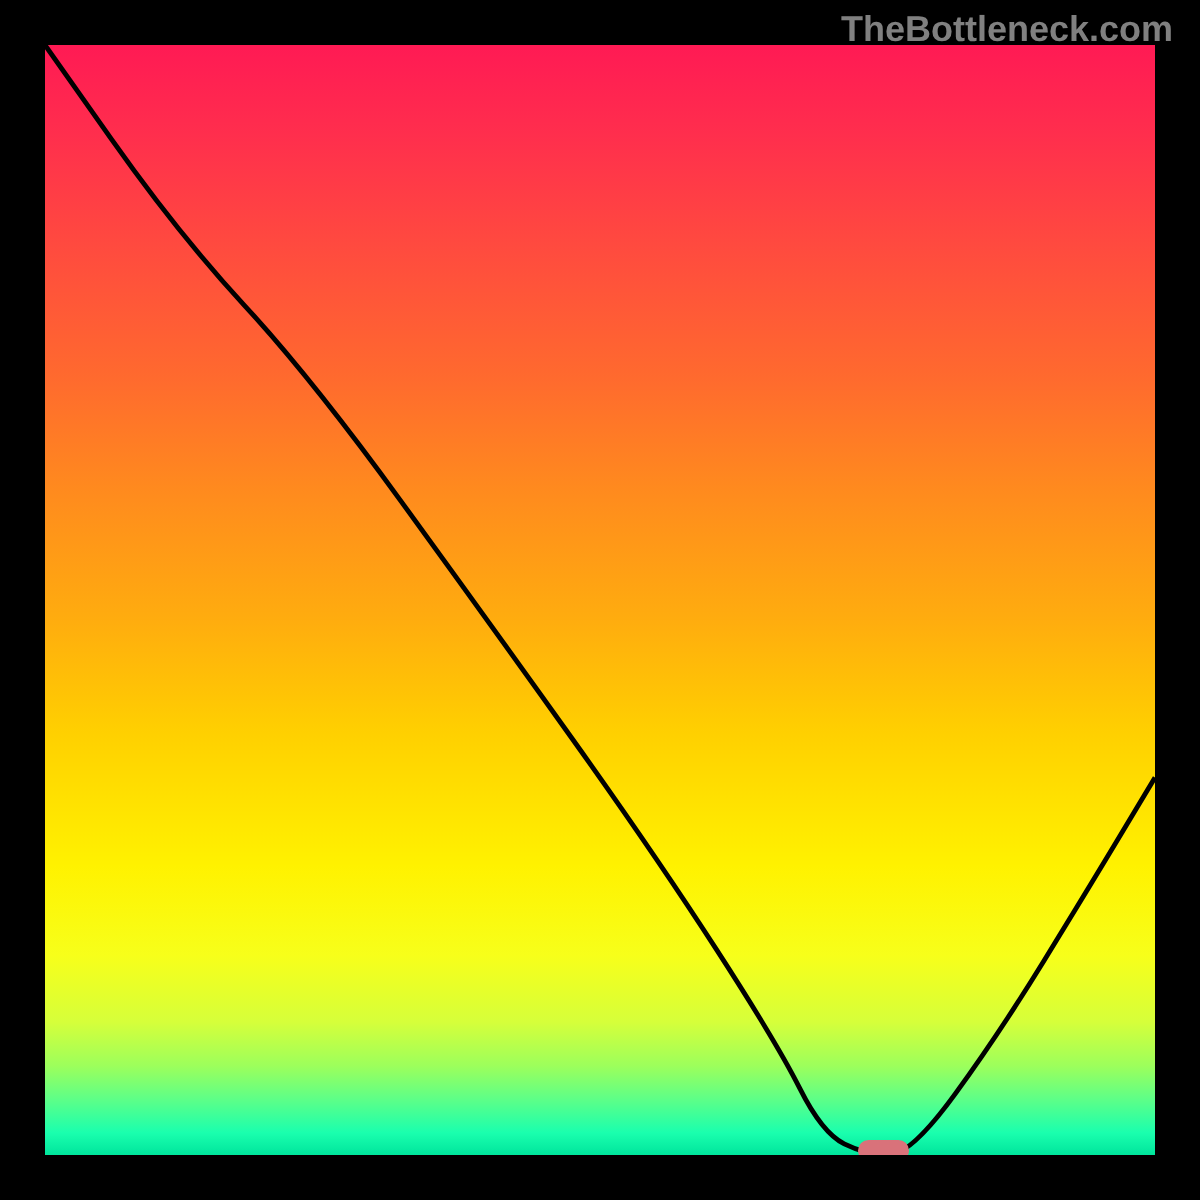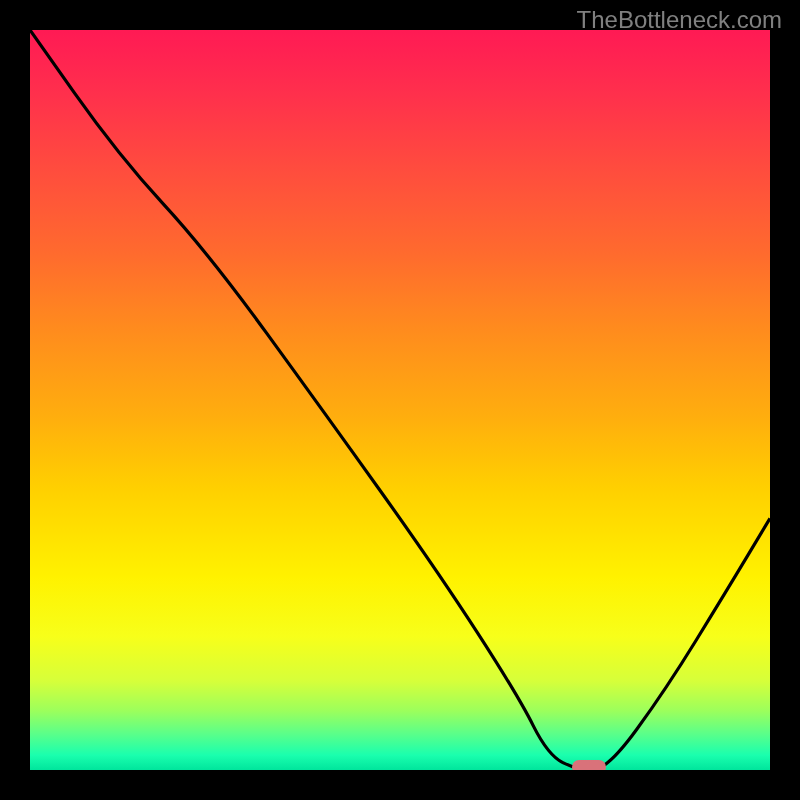--- a/index.html
+++ b/index.html
@@ -9,21 +9,21 @@
     background: #000;
     position: relative;
     font-family: Arial, sans-serif;
   }
   .watermark {
     position: absolute;
     top: 6px;
     right: 18px;
     color: #808080;
     font-size: 24px;
-    font-weight: 400;
+    font-weight: 700;
     z-index: 10;
   }
   .plot-area {
     position: absolute;
     left: 30px;
     top: 30px;
     width: 740px;
     height: 740px;
     overflow: hidden;
   }

